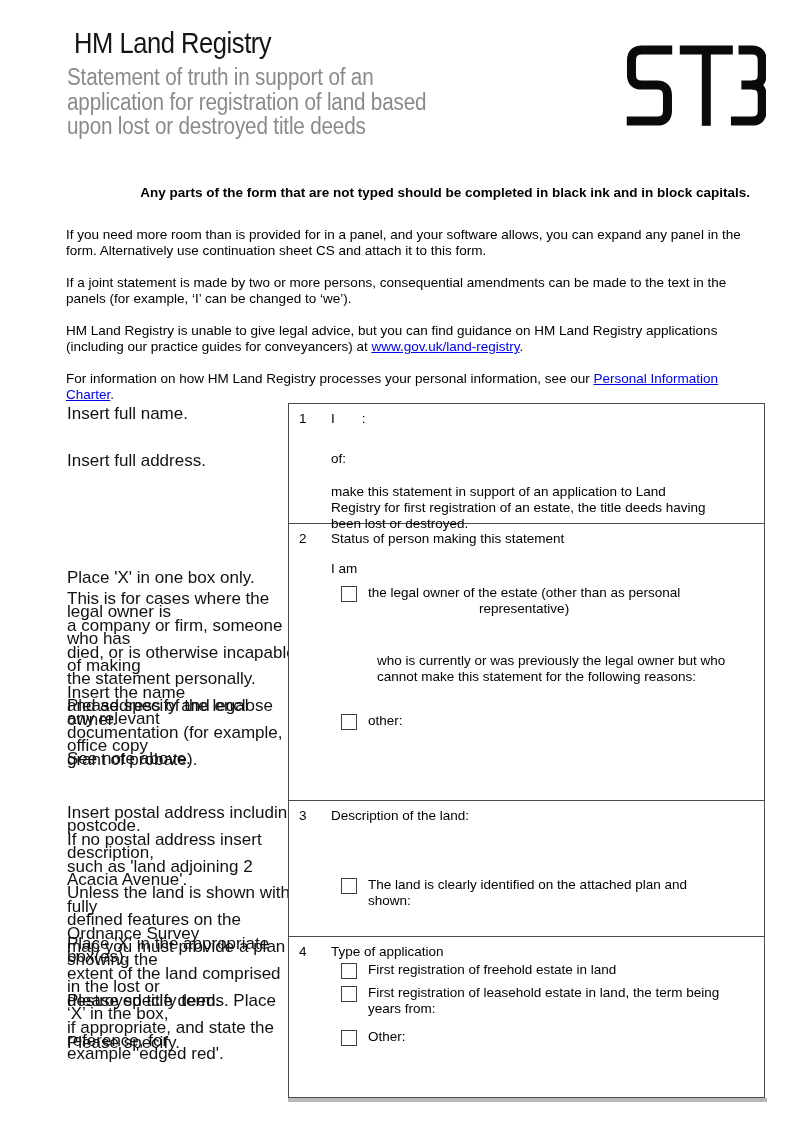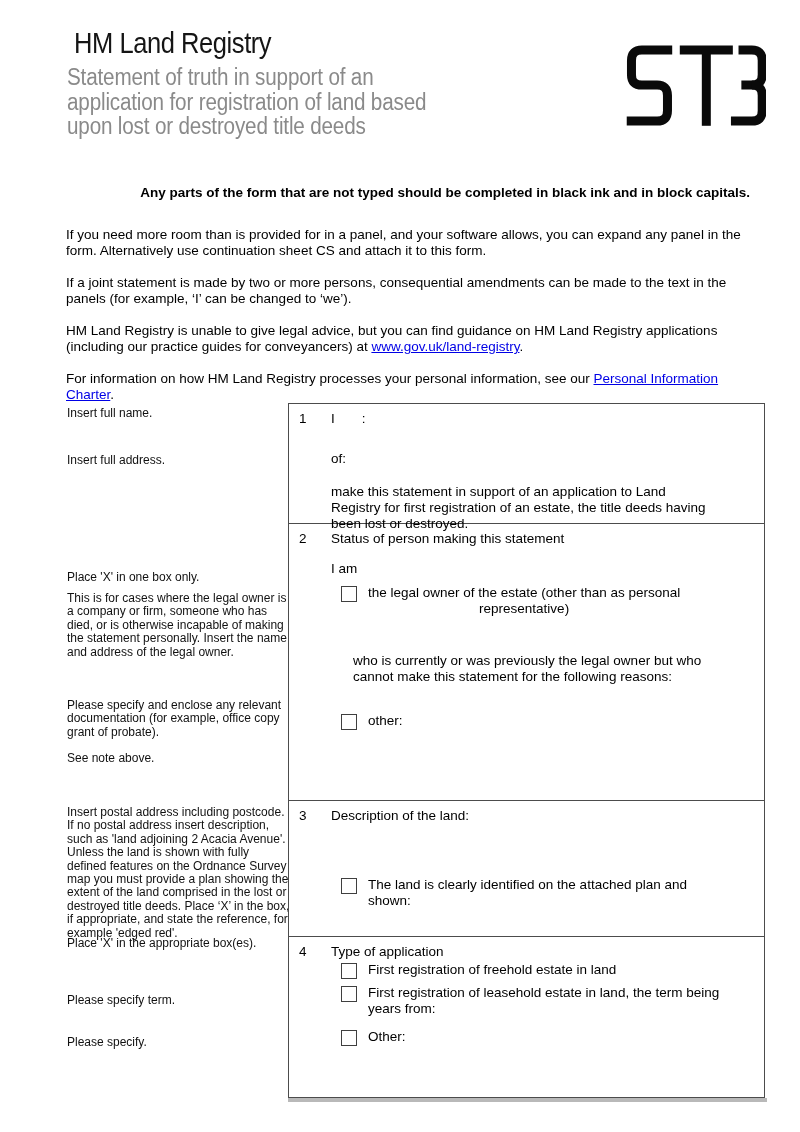--- a/index.html
+++ b/index.html
@@ -32,21 +32,21 @@
     position:absolute;left:66px;top:185px;width:684px;
     font-size:13.5px;line-height:16px;
   }
   .intro p{margin:0 0 16px 0;white-space:pre-line;}
   .intro p.bold{font-weight:bold;margin-bottom:26px;white-space:normal;text-align:right;}
   .intro p.flow{white-space:normal;}
   a.link{color:#0000e6;text-decoration:underline;cursor:pointer;}
   
   .note{
     position:absolute;left:67px;width:230px;
-    font-size:12px;line-height:13.4px;color:#111;
+    font-size:17px;line-height:13.4px;color:#111;
     white-space:pre-line;
   }
   
   .panels{
     position:absolute;left:288px;top:403px;width:477px;height:695px;
     box-sizing:border-box;
     border:1px solid #4c4c4c;
     background:#fff;
   }
   .panels::after{ 
@@ -75,21 +75,21 @@
   .gap{display:inline-block;width:27px;height:1px;}
   .field{display:inline-block;height:14px;vertical-align:middle;}
   
   .opt{display:flex;align-items:flex-start;margin-left:10px;}
   .checkbox{
     flex:0 0 auto;width:16px;height:16px;box-sizing:border-box;
     border:1.6px solid #3f3f3f;background:#fff;margin-right:11px;margin-top:1px;
     cursor:pointer;
   }
   .opt-label{white-space:pre-line;max-width:396px;}
-  .indent-para{margin-left:22px;white-space:pre-line;}
+  .indent-para{margin-left:46px;white-space:pre-line;}
   .m8{margin-top:8px;text-align:center;} .m9{margin-top:9px;} .m36{margin-top:36px;}
   .m28{margin-top:28px;} .m46{margin-top:53px;}
   .m2{margin-top:2px;} .m6{margin-top:6px;} .m12{margin-top:12px;}
 </style>
 </head>
 <body>
 
 <div class="page">
 
   <div class="org-title">HM Land Registry</div>

